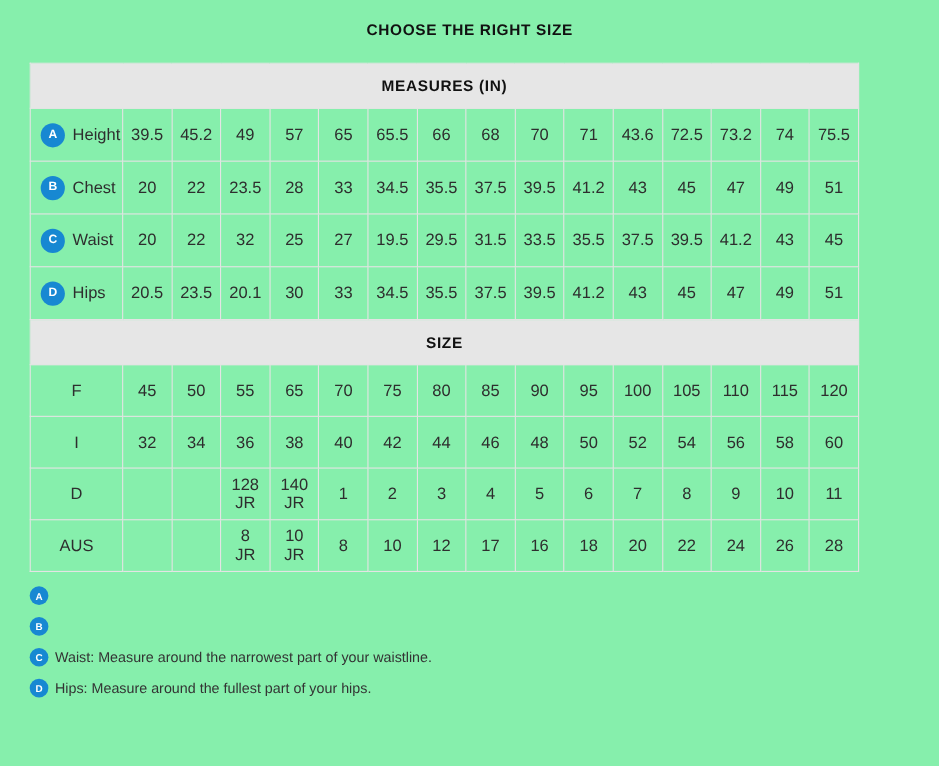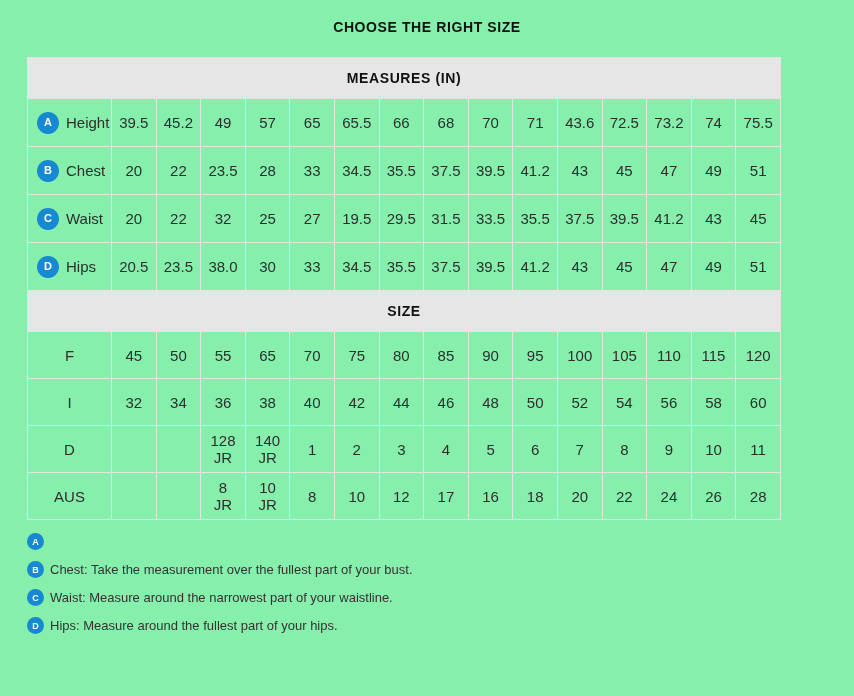--- a/index.html
+++ b/index.html
@@ -123,21 +123,21 @@
           <td>37.5</td>
           <td>39.5</td>
           <td>41.2</td>
           <td>43</td>
           <td>45</td>
         </tr>
         <tr>
           <td class="measure-label-cell"><span class="measure-label"><span class="circle lg">D</span><span>Hips</span></span></td>
           <td>20.5</td>
           <td>23.5</td>
-          <td>38.0</td>
+          <td>20.1</td>
           <td>30</td>
           <td>33</td>
           <td>34.5</td>
           <td>35.5</td>
           <td>37.5</td>
           <td>39.5</td>
           <td>41.2</td>
           <td>43</td>
           <td>45</td>
           <td>47</td>
@@ -227,21 +227,20 @@
         </tr>
       </tbody>
   </table>
 
   <div class="footnotes" id="footnotes">
       <div class="footnote">
         <span class="circle sm">A</span>
       </div>
       <div class="footnote">
         <span class="circle sm">B</span>
-        <span>Chest: Take the measurement over the fullest part of your bust.</span>
       </div>
       <div class="footnote">
         <span class="circle sm">C</span>
         <span>Waist: Measure around the narrowest part of your waistline.</span>
       </div>
       <div class="footnote">
         <span class="circle sm">D</span>
         <span>Hips: Measure around the fullest part of your hips.</span>
       </div>
     </div>

